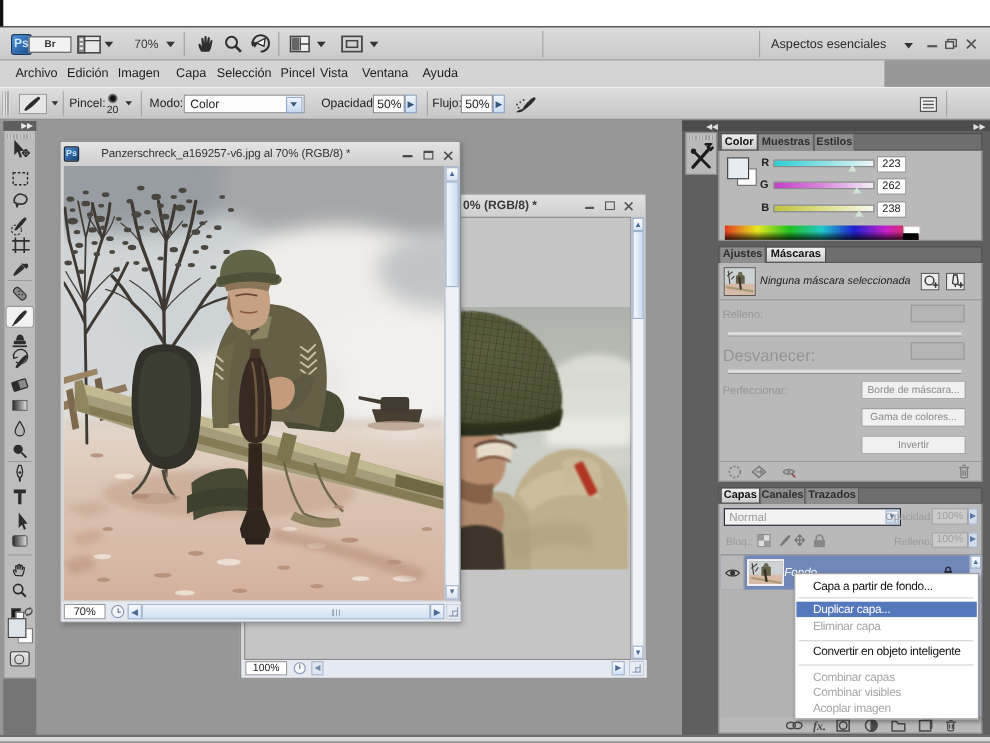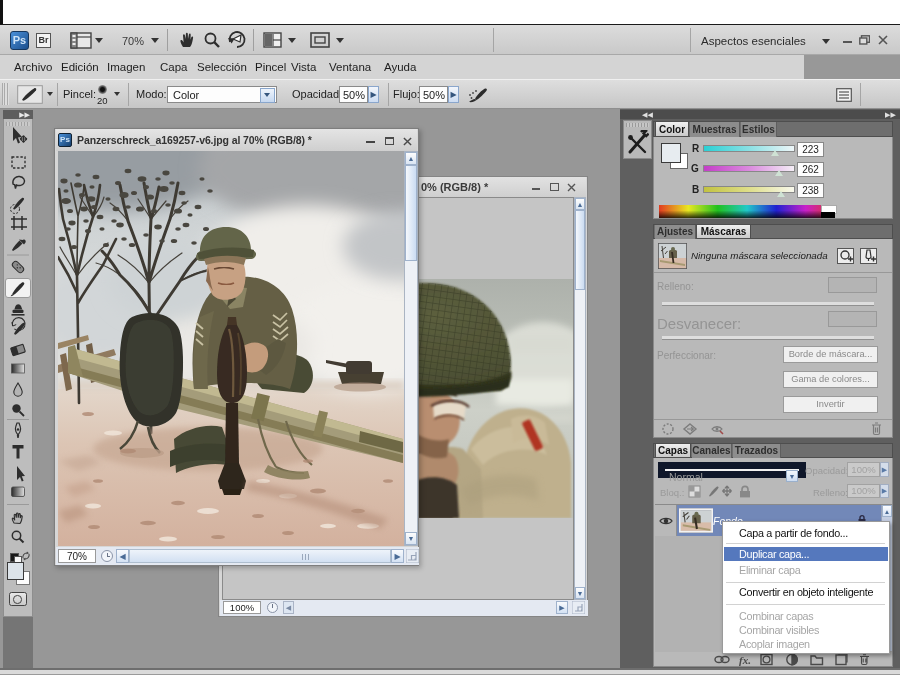--- a/index.html
+++ b/index.html
@@ -10,21 +10,21 @@
 </head>
 <body>
 
 <div class="abs" style="left:0;top:0;width:900px;height:24px;background:#fff;border-left:3px solid #111;box-sizing:border-box;"></div>
 <div class="abs" style="left:0;top:23.5px;width:900px;height:1.8px;background:#1a1a1a;"></div>
 
 <div class="abs" id="appbar" style="left:0;top:25px;width:900px;height:30px;background:linear-gradient(#dcdcdc,#c9c9c9);border-bottom:1px solid #a8a8a8;box-sizing:border-box;">
 
  <div class="abs" style="left:10px;top:6px;width:19px;height:19px;background:linear-gradient(135deg,#4a90d9,#1b4e8c);border-radius:3px;border:1px solid #16365c;box-sizing:border-box;color:#cfe4f7;font-size:11px;font-weight:bold;text-align:center;line-height:17px;">Ps</div>
 
- <div class="abs" style="left:36px;top:8px;width:15px;height:15px;background:#f2f2f2;border:1px solid #555;box-sizing:border-box;color:#333;font-size:9px;font-weight:bold;text-align:center;line-height:13px;">Br</div>
+ <div class="abs" style="left:26px;top:8px;width:39px;height:15px;background:#f2f2f2;border:1px solid #555;box-sizing:border-box;color:#333;font-size:9px;font-weight:bold;text-align:center;line-height:13px;">Br</div>
 
  <svg class="abs" style="left:70px;top:7px;" width="22" height="17" viewBox="0 0 22 17">
    <rect x="1" y="1" width="20" height="15" fill="#e8e8e8" stroke="#444" stroke-width="1.4"></rect>
    <rect x="1" y="1" width="6" height="15" fill="#888" stroke="#444" stroke-width="1.2"></rect>
    <rect x="2.5" y="3" width="3" height="2" fill="#eee"></rect>
       <rect x="2.5" y="7" width="3" height="2" fill="#eee"></rect>
       <rect x="2.5" y="11" width="3" height="2" fill="#eee"></rect>
    <line x1="7" y1="5" x2="21" y2="5" stroke="#444" stroke-width="1.2"></line>
  </svg>
  <div class="abs" style="left:95px;top:13px;width:0;height:0;border-left:4px solid transparent;border-right:4px solid transparent;border-top:5px solid #333;"></div>
@@ -328,21 +328,21 @@
    <svg class="abs" style="left:352px;top:1px;" width="13" height="13" viewBox="0 0 13 13">
         <rect width="13" height="13" fill="#e8edf4" stroke="#aab4c6" stroke-width="1"></rect>
         <path d="M10 3 v7 h-7 M10 6 h-4 v4 M10 9 h-1" stroke="#98a4b8" stroke-width="1.2" fill="none"></path>
       </svg>
  </div>
 </div>
 
 <div class="abs" id="win1" style="left:54px;top:128px;width:365px;height:438px;background:#d6d6d6;border:1px solid #7e7e7e;box-sizing:border-box;box-shadow:2px 2px 5px rgba(0,0,0,0.25);">
  <div class="abs" style="left:1px;top:0;width:361px;height:22px;background:linear-gradient(#e4e4e4,#cfcfcf);"></div>
  <div class="abs" style="left:3px;top:4px;width:14px;height:14px;background:linear-gradient(135deg,#4a90d9,#17406e);border-radius:2px;border:1px solid #123;box-sizing:border-box;color:#cfe4f7;font-size:8px;font-weight:bold;text-align:center;line-height:12px;">Ps</div>
- <div class="tx" style="left:22px;top:5px;font-size:10.5px;font-weight:bold;color:#333;letter-spacing:-0.1px;">Panzerschreck_a169257-v6.jpg al 70% (RGB/8) *</div>
+ <div class="tx" style="left:37px;top:5px;font-size:10.5px;font-weight:normal;color:#333;letter-spacing:-0.1px;">Panzerschreck_a169257-v6.jpg al 70% (RGB/8) *</div>
  <div class="abs" style="left:311px;top:12px;width:9px;height:2.4px;background:#444;"></div>
  <div class="abs" style="left:330px;top:8px;width:9px;height:8px;border:1.4px solid #4a4a4a;border-top-width:2.2px;box-sizing:border-box;"></div>
  <svg class="abs" style="left:348px;top:8px;" width="9" height="9" viewBox="0 0 10 10">
       <path d="M1 1 L9 9 M9 1 L1 9" stroke="#4a4a4a" stroke-width="1.6"></path>
     </svg>
 
  <svg class="abs" style="left:3px;top:22px;" width="346" height="395" viewBox="0 0 346 395">
   <defs>
    <linearGradient id="sky1" x1="0" y1="0" x2="0" y2="1">
     <stop offset="0" stop-color="#b6babc"></stop>
@@ -690,21 +690,21 @@
  </div>
 
  <div class="abs" style="left:33px;top:334px;width:240px;height:224px;">
    <div class="abs" style="left:0;top:0;width:240px;height:15px;background:#6e6e6e;border:1px solid #4e4e4e;box-sizing:border-box;"></div>
    <div class="abs" style="left:2px;top:0;width:36px;height:15px;background:linear-gradient(#efefef,#cacaca);border:1px solid #4e4e4e;box-sizing:border-box;color:#111;font-weight:bold;text-align:center;line-height:14px;font-size:10px;">Capas</div>
    <div class="abs" style="left:39px;top:1px;width:40px;height:14px;background:#8d8d8d;border-right:1px solid #5e5e5e;box-sizing:border-box;color:#2e2e2e;font-weight:bold;text-align:center;line-height:14px;font-size:10px;">Canales</div>
    <div class="abs" style="left:80px;top:1px;width:48px;height:14px;background:#8d8d8d;border-right:1px solid #5e5e5e;box-sizing:border-box;color:#2e2e2e;font-weight:bold;text-align:center;line-height:14px;font-size:10px;">Trazados</div>
 
    <div class="abs" style="left:0;top:15px;width:240px;height:209px;background:#b9b9b9;border:1px solid #8a8a8a;border-top:none;box-sizing:border-box;">
 
-     <div class="abs" style="left:4px;top:4px;width:148px;height:16px;background:#f2f2f2;border:7px solid #0f172a;box-sizing:border-box;color:#9a9a9a;">
+     <div class="abs" style="left:4px;top:4px;width:161px;height:16px;background:#f2f2f2;border:1px solid #0f172a;box-sizing:border-box;color:#9a9a9a;">
         <div class="tx" style="left:4px;top:2px;font-size:10.5px;">Normal</div>
         <div class="abs" style="right:1px;top:1px;width:12px;height:12px;background:linear-gradient(#f4f8fc,#ccdcf2);border:1px solid #9ab0cc;box-sizing:border-box;color:#4a6b96;font-size:7px;text-align:center;line-height:11px;">▼</div>
      </div>
      <div class="tx" style="left:151px;top:7px;color:#9a9a9a;font-size:9.5px;">Opacidad:</div>
      <div class="abs" style="left:193px;top:4px;width:33px;height:15px;background:#cacaca;border:1px solid #a2a2a2;box-sizing:border-box;color:#a2a2a2;font-size:9.5px;text-align:center;line-height:13px;">100%</div>
      <div class="abs" style="left:226px;top:4px;width:9px;height:15px;background:#d4ddea;border:1px solid #a2aec2;box-sizing:border-box;color:#5a7aa6;font-size:7px;text-align:center;line-height:13px;">▶</div>
 
      <div class="tx" style="left:6px;top:29px;color:#9a9a9a;font-size:9.5px;">Bloq.:</div>
      <svg class="abs" style="left:34px;top:27px;" width="80" height="13" viewBox="0 0 80 13">
        <rect x="1" y="1" width="11" height="11" fill="#ddd" stroke="#8a8a8a"></rect>

